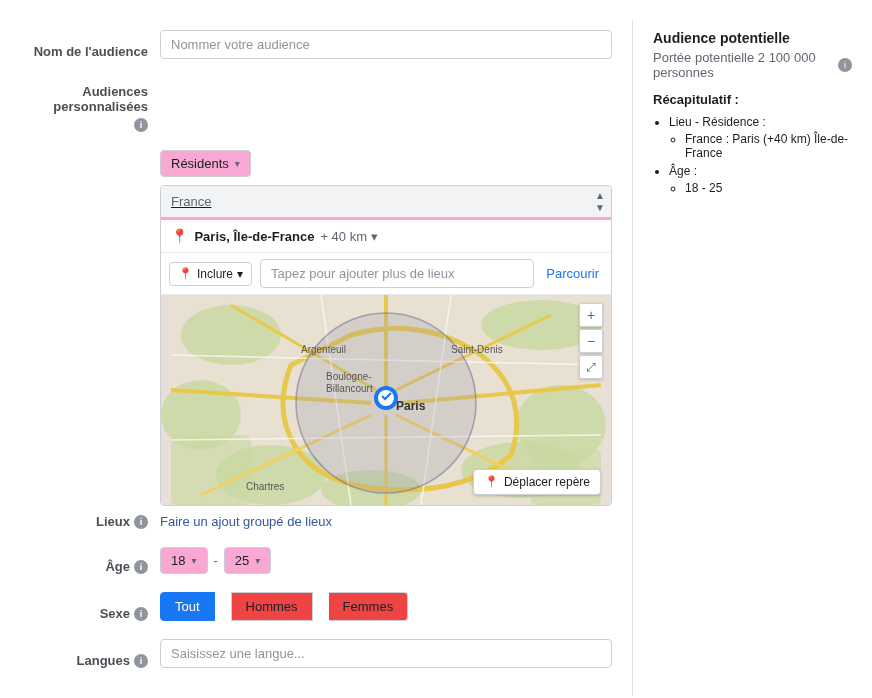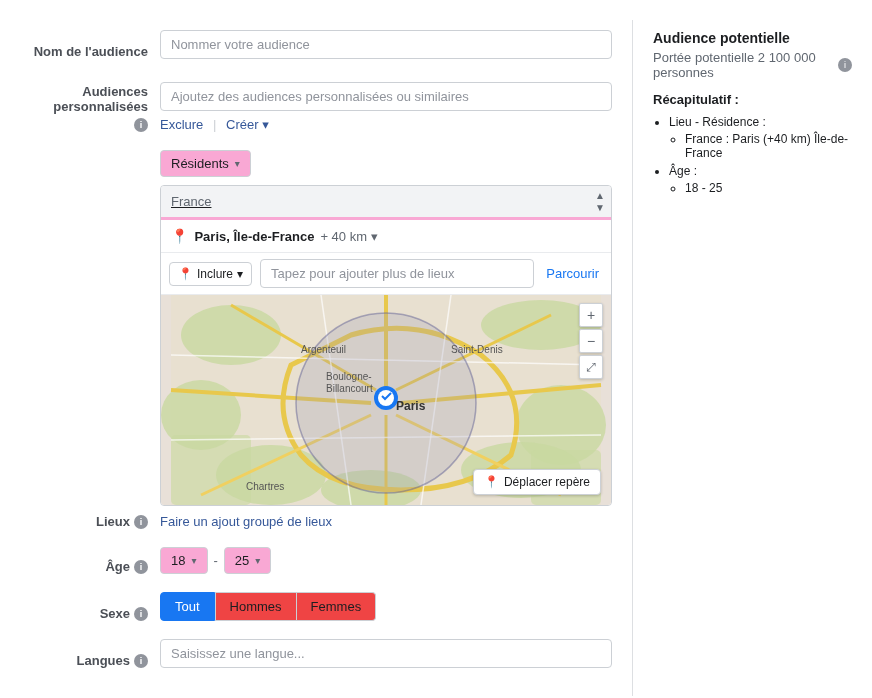--- a/index.html
+++ b/index.html
@@ -51,21 +51,21 @@
     .map-ctrl-btn { width: 24px; height: 24px; background: #fff; border: 1px solid #ccd0d5; border-radius: 2px; display: flex; align-items: center; justify-content: center; cursor: pointer; font-size: 14px; color: #606770; box-shadow: 0 1px 3px rgba(0,0,0,0.2); }
 
     .deplacer-btn { position: absolute; bottom: 10px; right: 10px; background: #fff; border: 1px solid #ccd0d5; border-radius: 4px; padding: 5px 10px; font-size: 12px; color: #1c1e21; cursor: pointer; display: flex; align-items: center; gap: 5px; box-shadow: 0 1px 3px rgba(0,0,0,0.2); }
 
     .bulk-add { margin-top: 8px; font-size: 13px; }
     .bulk-add a { color: #365899; text-decoration: none; cursor: pointer; }
 
     .age-row { display: flex; align-items: center; gap: 6px; }
     .age-separator { color: #606770; }
 
-    .gender-btns { display: flex; gap: 0; }
+    .gender-btns { display: flex; gap: 16px; }
     .gender-btn { padding: 6px 14px; border: 1px solid #ccd0d5; background: #ef4444; font-size: 13px; color: #1c1e21; cursor: pointer; }
     .gender-btn:first-child { border-radius: 4px 0 0 4px; }
     .gender-btn:last-child { border-radius: 0 4px 4px 0; }
     .gender-btn.active { background: #1877f2; color: #fff; border-color: #1877f2; z-index: 1; }
     .gender-btn + .gender-btn { border-left: none; }
     .gender-btn.active + .gender-btn { border-left: 1px solid #ccd0d5; }
 
     
     .audience-title { font-size: 14px; font-weight: 700; color: #1c1e21; margin-bottom: 4px; }
     .audience-reach { font-size: 13px; color: #606770; margin-bottom: 12px; display: flex; align-items: center; gap: 4px; }
@@ -91,28 +91,20 @@
       <div class="form-control">
         <input type="text" placeholder="Nommer votre audience" style="">
       </div>
     </div>
 
     <div class="form-row custom-audience-row">
       <div class="form-label">
         <div class="custom-audience-label-block">
           <span>Audiences personnalisées</span>
           <span class="info-icon">i</span>
-        </div>
-      </div>
-      <div class="form-control">
-        <input type="text" placeholder="Ajoutez des audiences personnalisées ou similaires" style="">
-        <div class="exclude-create">
-          <a>Exclure</a>
-          <span class="divider-pipe">|</span>
-          <a><span>Créer</span> <span class="caret">▾</span></a>
         </div>
       </div>
     </div>
 
     <div class="form-row">
       <div class="form-label">
         <span>Lieux</span>
         <span class="info-icon">i</span>
       </div>
       <div class="form-control">

